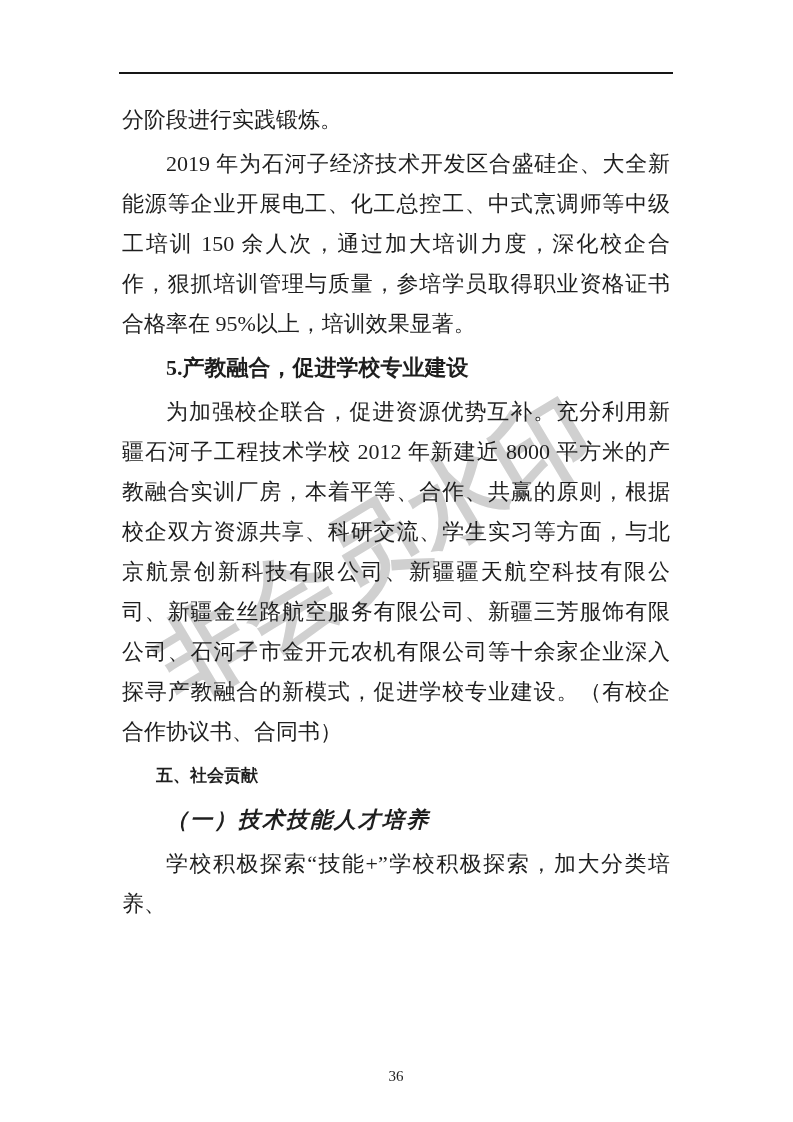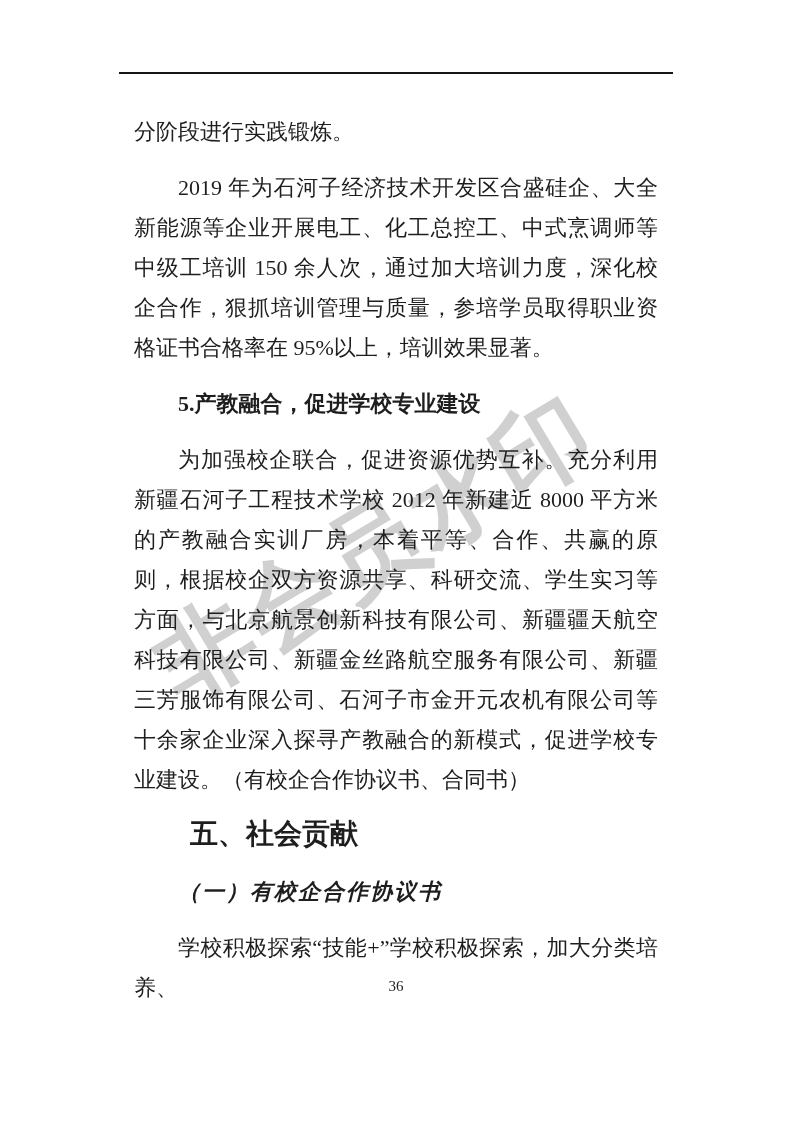--- a/index.html
+++ b/index.html
@@ -44,48 +44,47 @@
     top: 96px;
     width: 556px;
     z-index: 1;
     font-size: 22px;
     line-height: 40px;
     color: #1e1e1e;
     text-align: justify;
     text-justify: inter-ideograph;
   }
   .content p, .content h2, .content h3, .content h4 {
-    margin: 16px;
+    margin: 4px;
     padding: 0;
   }
   .para { font-weight: 400; }
   .indent { text-indent: 2em; }
   .heading-num {
     font-size: 22px;
     font-weight: 700;
     text-indent: 2em;
   }
   .heading-section {
-    font-size: 28px;
+    font-size: 17px;
     font-weight: 700;
     text-indent: 2em;
     margin-top: -10px;
-    font-family: Liberation Mono, monospace;
   }
   .heading-sub {
     font-size: 22px;
     font-weight: 700;
     font-style: italic;
     text-indent: 2em;
     letter-spacing: 2px;
   }
   .page-number {
     position: absolute;
     left: 118px;
-    top: 978px;
+    top: 1068px;
     width: 556px;
     text-align: center;
     font-size: 15px;
     color: #242424;
     z-index: 1;
   }
 </style>
 </head>
 <body>
 
@@ -101,21 +100,21 @@
 
     <p class="para indent">2019 年为石河子经济技术开发区合盛硅企、大全新能源等企业开展电工、化工总控工、中式烹调师等中级工培训 150 余人次，通过加大培训力度，深化校企合作，狠抓培训管理与质量，参培学员取得职业资格证书合格率在 95%以上，培训效果显著。</p>
 
 
     <h3 class="heading-num">5.产教融合，促进学校专业建设</h3>
 
     <p class="para indent">为加强校企联合，促进资源优势互补。充分利用新疆石河子工程技术学校 2012 年新建近 8000 平方米的产教融合实训厂房，本着平等、合作、共赢的原则，根据校企双方资源共享、科研交流、学生实习等方面，与北京航景创新科技有限公司、新疆疆天航空科技有限公司、新疆金丝路航空服务有限公司、新疆三芳服饰有限公司、石河子市金开元农机有限公司等十余家企业深入探寻产教融合的新模式，促进学校专业建设。（有校企合作协议书、合同书）</p>
 
     <h2 class="heading-section">五、社会贡献</h2>
 
-    <h4 class="heading-sub">（一）有校企合作协议书</h4>
+    <h4 class="heading-sub">（一）技术技能人才培养</h4>
 
     <p class="para indent">学校积极探索“技能+”学校积极探索，加大分类培养、</p>
 
   </main>
 
   <div class="page-number">36</div>
 
 </div>
 
 </body></html>

